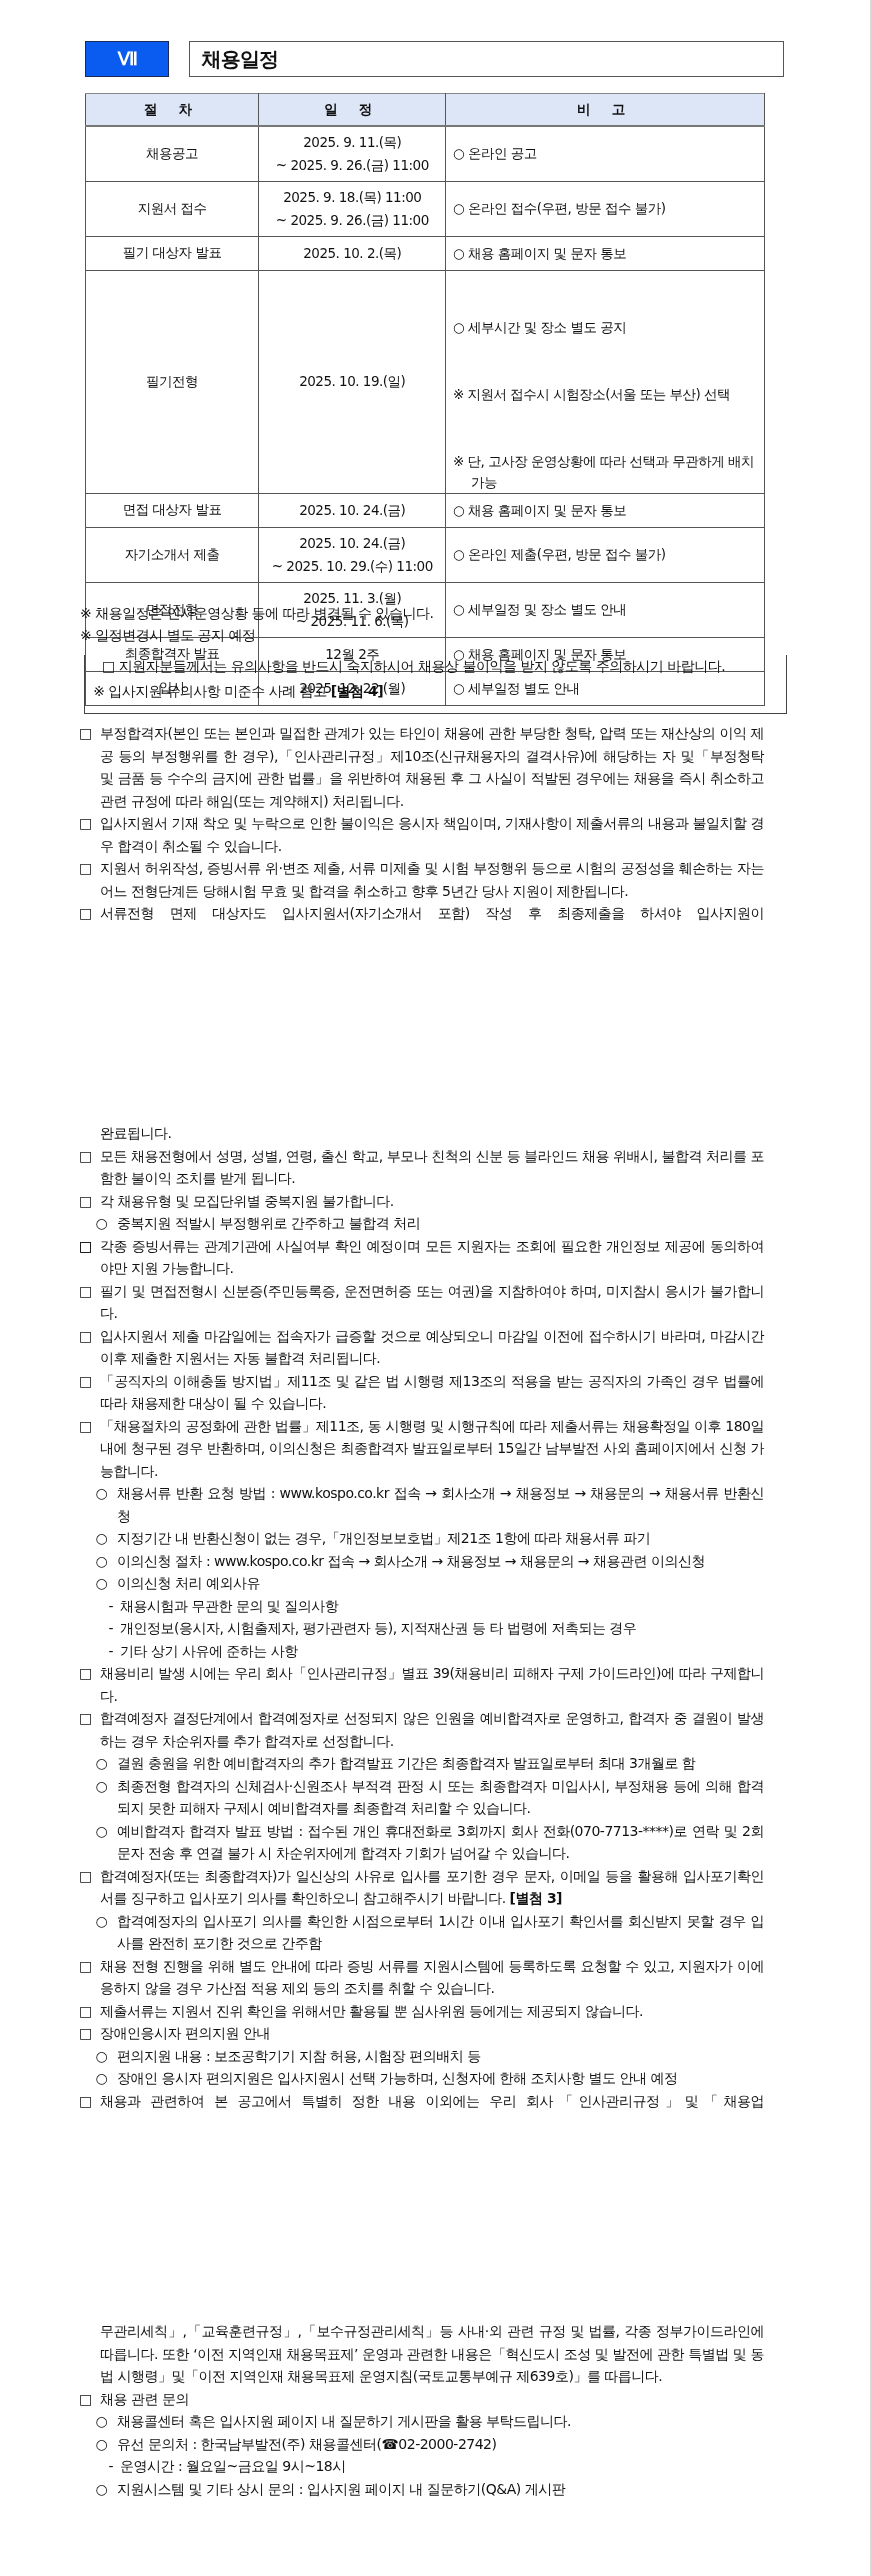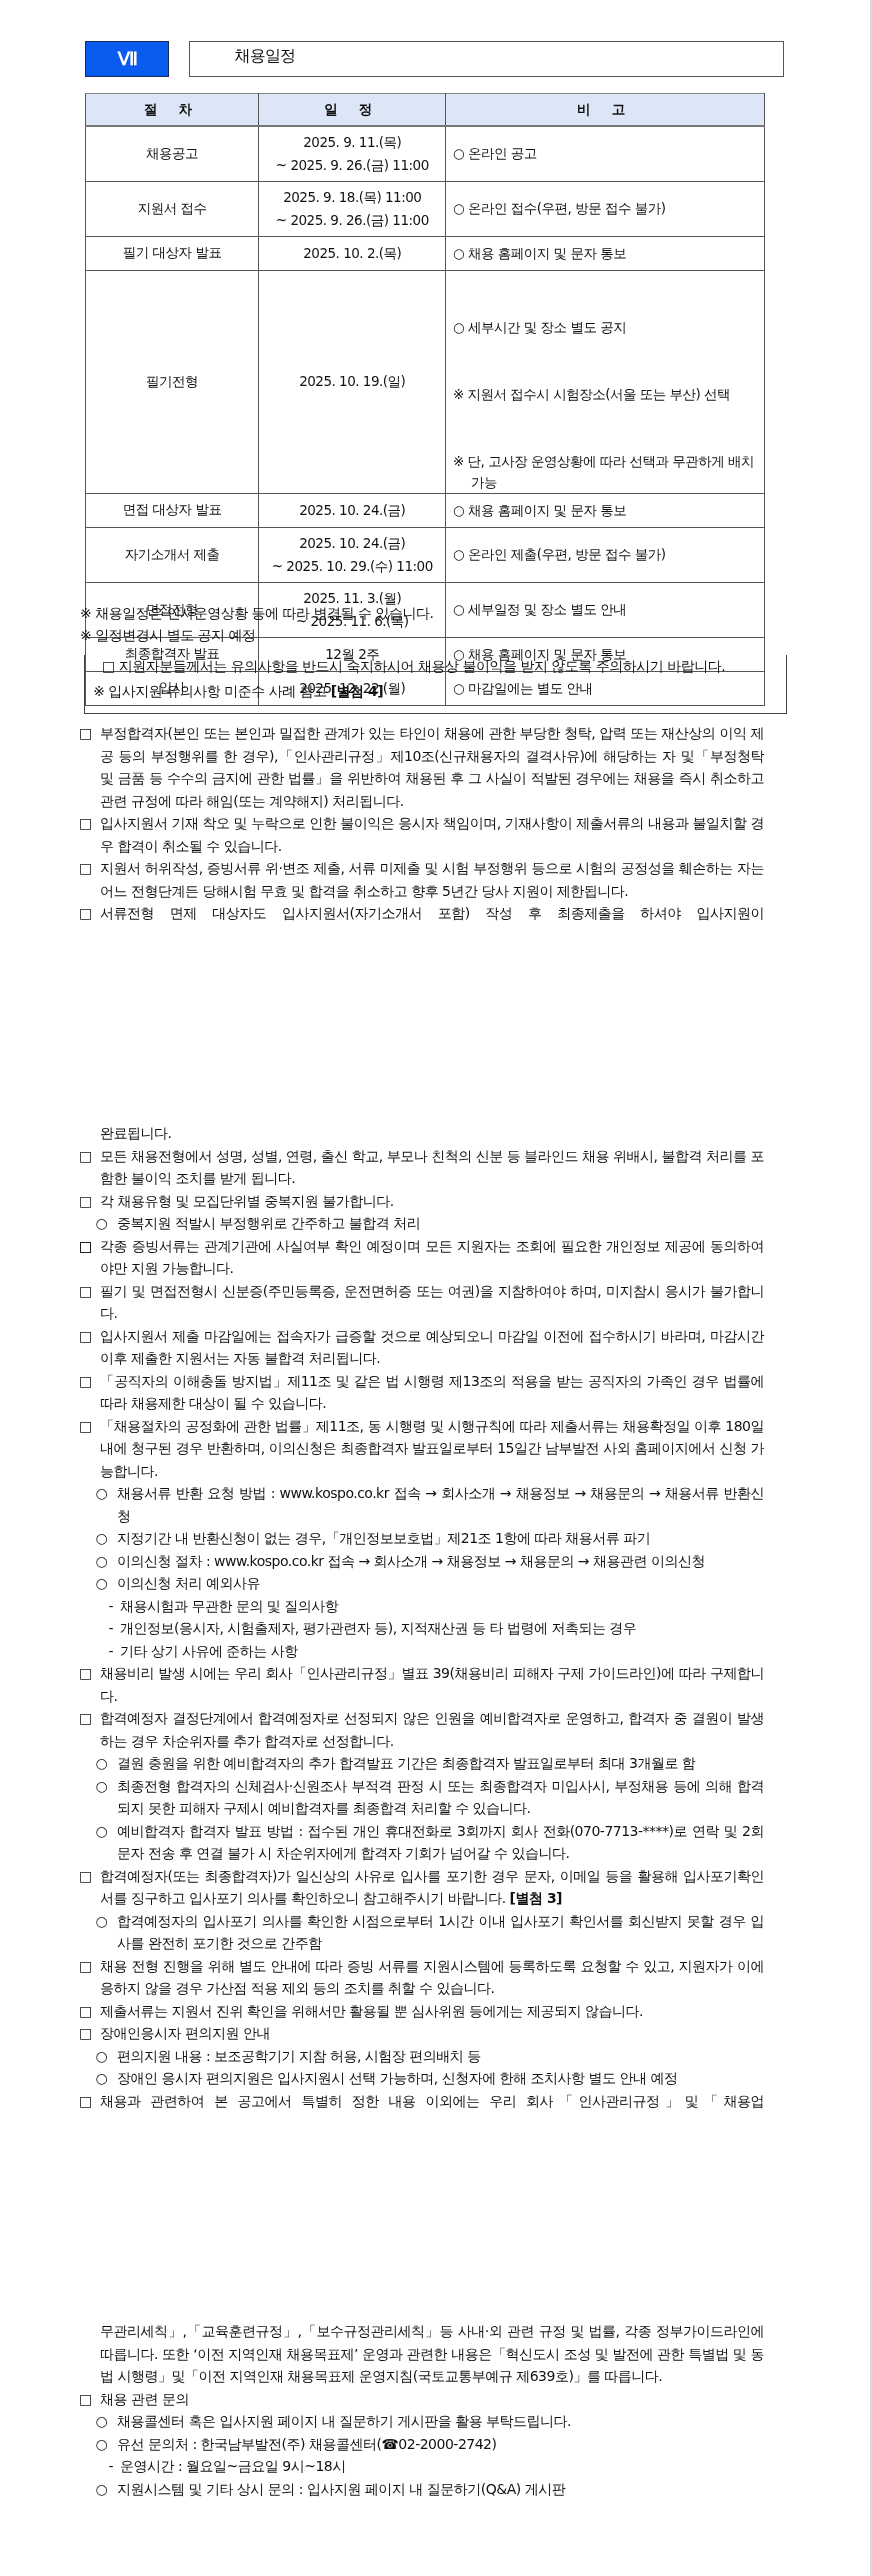--- a/index.html
+++ b/index.html
@@ -15,21 +15,21 @@
   .sec-badge {
     position: absolute; left: 0; top: 0; width: 84px; height: 36px;
     background: #0a5cf0; border: 0.8px solid #1a2a55; box-sizing: border-box;
     color: #fff; font-weight: bold; font-size: 18px; text-align: center; line-height: 34px;
     font-family: "Liberation Sans", sans-serif; letter-spacing: -1.6px;
   }
   .sec-title-box {
     position: absolute; left: 104px; top: 0; width: 595px; height: 36px;
     border: 1.2px solid #555; box-sizing: border-box; background: #fff;
   }
-  .sec-title { position: absolute; left: 11.5px; top: 4.1px; font-size: 16px; font-weight: normal; letter-spacing: -0.8px; margin-left: 33px; }
+  .sec-title { position: absolute; left: 11.5px; top: 4.1px; font-size: 20px; font-weight: bold; letter-spacing: -0.8px; }
 
   
   table.sched {
     position: absolute; left: 85px; top: 93px; width: 680px;
     border-collapse: collapse; font-size: 13.5px;
   }
   table.sched th, table.sched td { border: 0.8px solid #555; padding: 0 6.6px; }
   table.sched thead th {
     background: #dce6f7; height: 31px; font-weight: bold; text-align: center;
     border-top: 1.6px solid #888; border-bottom: 2.5px double #777; letter-spacing: 8.2px;
@@ -137,21 +137,21 @@
       <td class="c3">○ 세부일정 및 장소 별도 안내</td>
     </tr>
     <tr class="r-1">
       <td class="c1">최종합격자 발표</td>
       <td class="c2">12월 2주</td>
       <td class="c3">○ 채용 홈페이지 및 문자 통보</td>
     </tr>
     <tr class="r-1">
       <td class="c1">입사</td>
       <td class="c2">2025. 12. 22.(월)</td>
-      <td class="c3">○ 마감일에는 별도 안내</td>
+      <td class="c3">○ 세부일정 별도 안내</td>
     </tr>
   </tbody>
 </table>
 
 <div class="after-notes">
   <div>※ 채용일정은 인사운영상황 등에 따라 변경될 수 있습니다.</div>
   <div>※ 일정변경시 별도 공지 예정</div>
 </div>
 
 <div class="notice">

